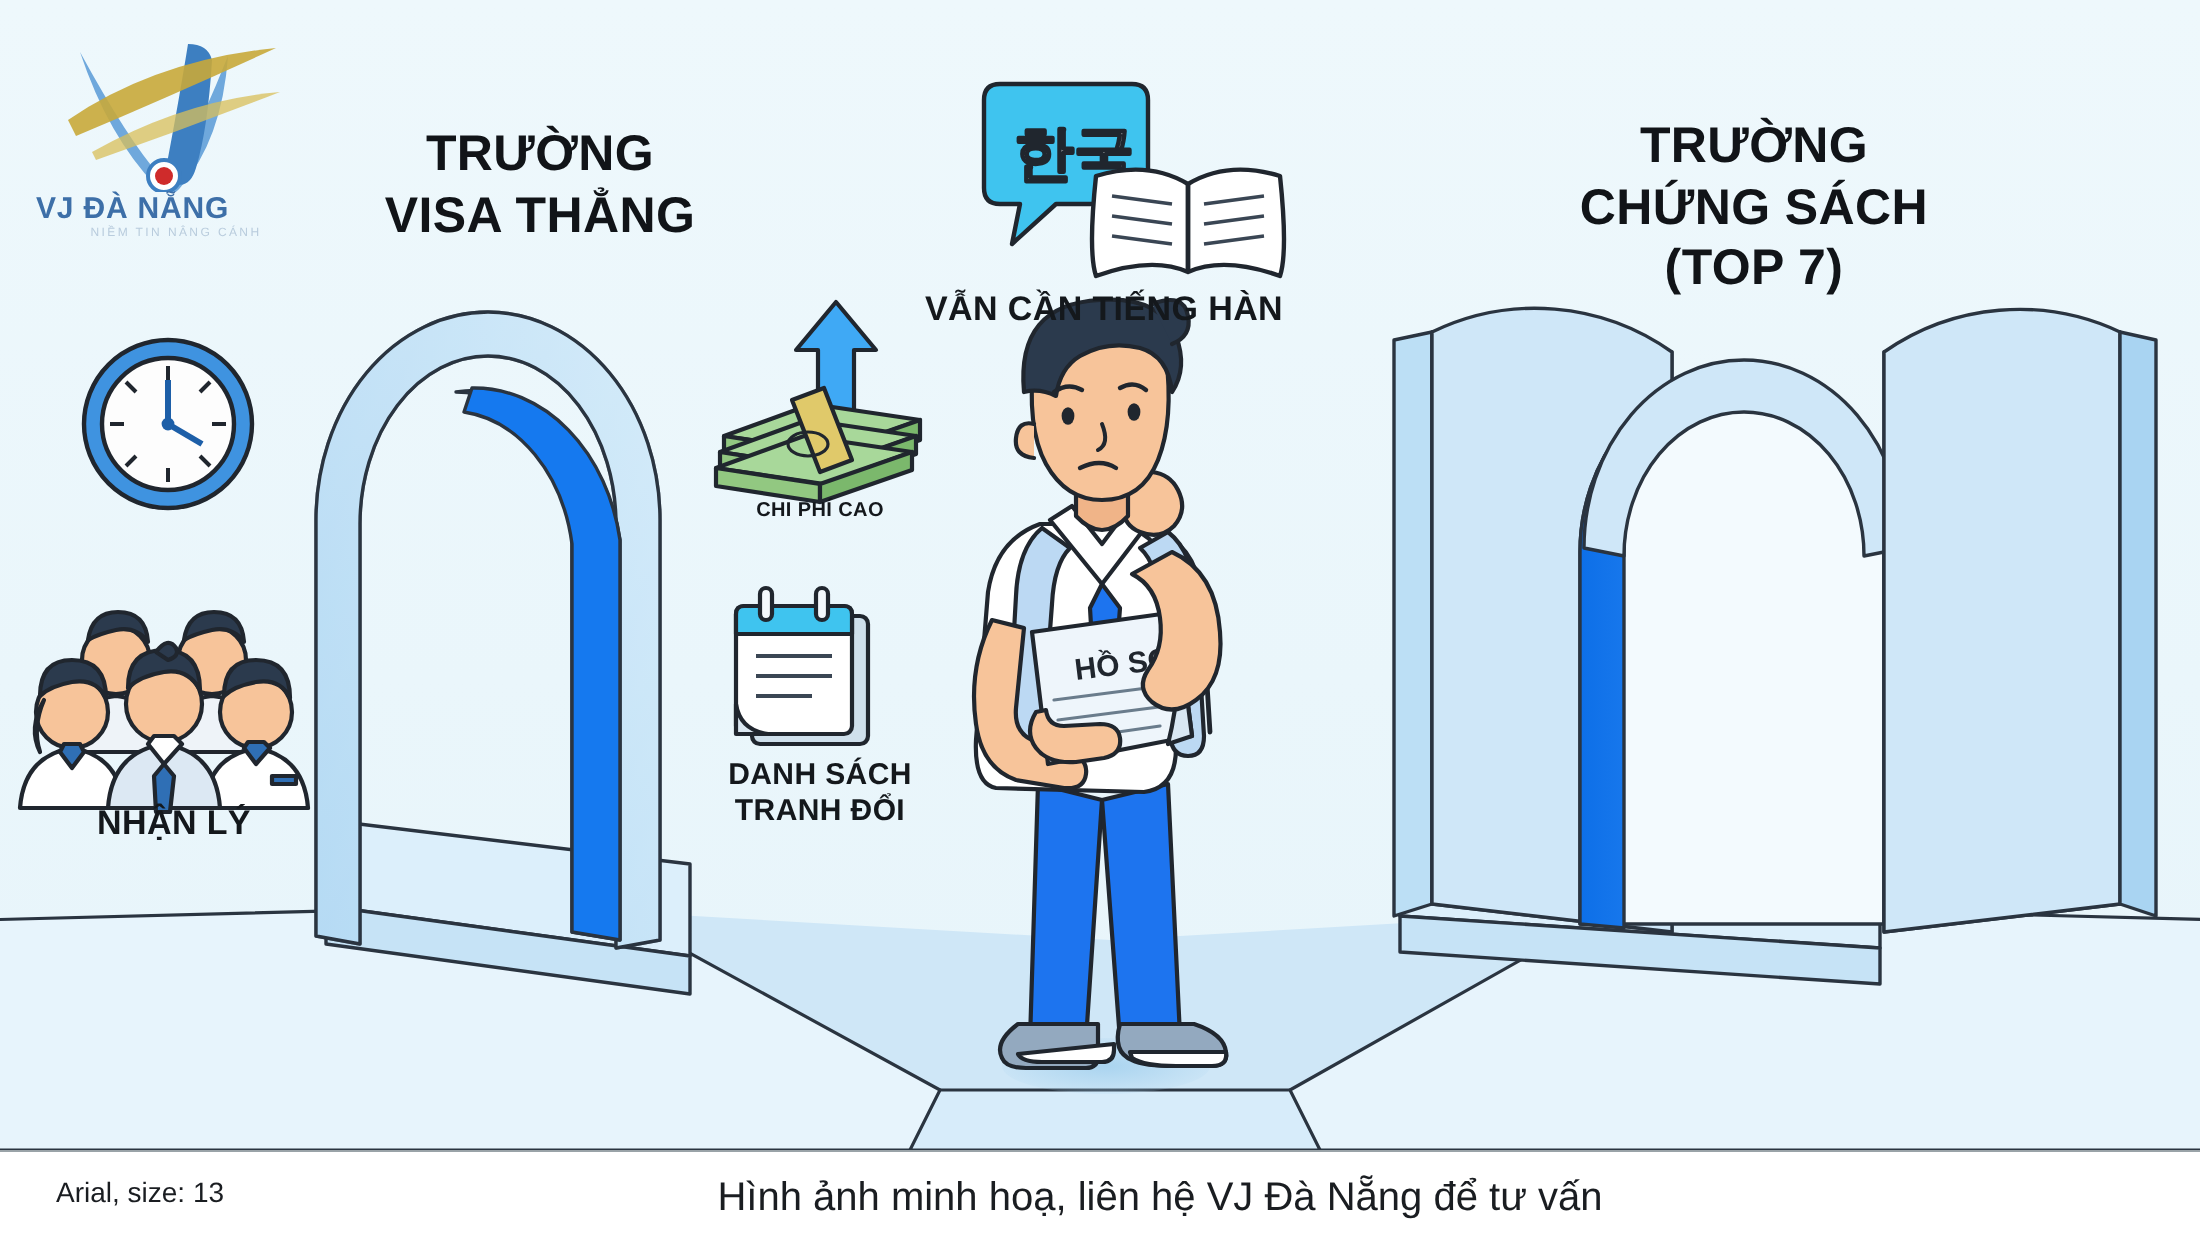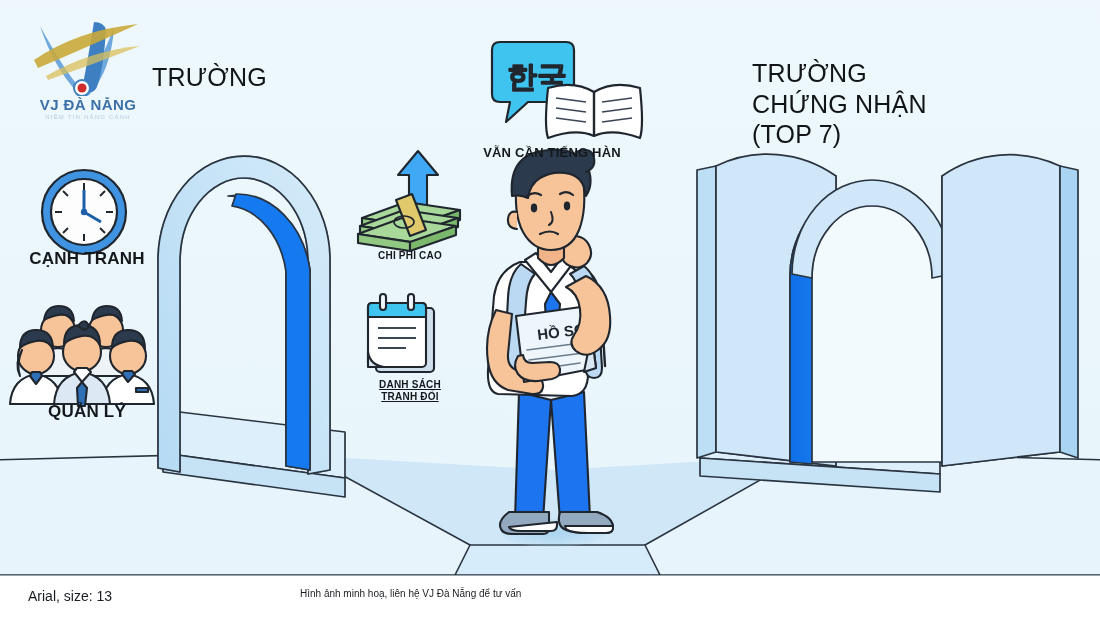--- a/index.html
+++ b/index.html
@@ -41,41 +41,40 @@
   }
   .logo-mark {
     position: absolute;
     left: 14px; top: 0;
     width: 112px; height: 78px;
   }
   .logo-text {
     position: absolute;
     left: 0; top: 78px;
     width: 140px;
-    text-align: center;
     font-size: 15px;
     font-weight: bold;
     letter-spacing: 0.4px;
     color: #3d6fa8;
   }
   .logo-sub {
     position: absolute;
     left: 0; top: 96px;
     width: 140px;
     text-align: center;
     font-size: 6px;
     letter-spacing: 1.2px;
     color: #b9ccdd;
   }
 
   
   .heading {
     position: absolute;
-    text-align: left;
-    font-weight: normal;
+    text-align: center;
+    font-weight: bold;
     color: #111418;
     line-height: 1.22;
     letter-spacing: 0.2px;
   }
   #heading-left {
     left: 152px;
     top: 62px;
     width: 236px;
     font-size: 25px;
   }
@@ -88,25 +87,25 @@
 
   
   .icon-label {
     position: absolute;
     text-align: center;
     font-weight: bold;
     color: #14181c;
     line-height: 1.2;
     letter-spacing: 0.2px;
   }
-  #label-korean  { left: 452px; top: 145px; width: 200px; font-size: 13px; }
+  #label-korean  { left: 452px; top: 145px; width: 200px; font-size: 17px; }
   #label-clock   { left: 4px;   top: 249px; width: 166px; font-size: 17px; }
   #label-people  { left: 4px;   top: 402px; width: 166px; font-size: 17px; }
   #label-money   { left: 344px; top: 250px; width: 132px; font-size: 10px; }
-  #label-list    { left: 340px; top: 379px; width: 140px; font-size: 10px; text-decoration: underline; }
+  #label-list    { left: 340px; top: 379px; width: 140px; font-size: 15px; }
 
   
   #footer {
     position: absolute;
     left: 0;
     top: 575px;
     width: 1100px;
     height: 43px;
     background: #ffffff;
     border-top: 1px solid #9aa3a8;
@@ -117,22 +116,22 @@
     top: 12px;
     font-size: 14px;
     color: #1a1d21;
     text-align: center;
   }
   #footer-center {
     position: absolute;
     left: 300px;
     top: 12px;
     width: 560px;
-    text-align: left;
-    font-size: 10px;
+    text-align: center;
+    font-size: 20px;
     color: #1a1d21;
   }
 </style>
 </head>
 <body>
 
 <div id="stage">
 
   <div id="scene">
 
@@ -305,25 +304,26 @@
         <path d="M14,58 q46,-26 94,-30 q-46,18 -92,34 Z" fill="#d8bf5a" opacity="0.75"></path>
         <circle cx="50" cy="70" r="8" fill="#ffffff" stroke="#3d7fc1" stroke-width="2"></circle>
         <circle cx="50" cy="70" r="4.5" fill="#cf2b2b"></circle>
       </svg>
       <div class="logo-text">VJ ĐÀ NẴNG</div>
       <div class="logo-sub">NIỀM TIN NÂNG CÁNH</div>
     </div>
 
     <div class="heading" id="heading-left">
       <div>TRƯỜNG</div>
+      <div>VISA THẲNG</div>
     </div>
 
     <div class="heading" id="heading-right">
       <div>TRƯỜNG</div>
-      <div>CHỨNG NHẬN</div>
+      <div>CHỨNG SÁCH</div>
       <div>(TOP 7)</div>
     </div>
 
     <svg class="svg-layer" viewBox="0 0 1100 575">
 
       <g stroke="#20262e" stroke-width="2.2" stroke-linejoin="round">
         <path d="M500,42 q-8,0 -8,8 l0,44 q0,8 8,8 l10,0 l-4,20 l22,-20 l38,0 q8,0 8,-8 l0,-44 q0,-8 -8,-8 Z" fill="#3fc4ef"></path>
         <text x="507" y="87" font-family="Liberation Sans, sans-serif" font-size="30" font-weight="bold" fill="#ffffff" stroke="#20262e" stroke-width="1.2">한국</text>
 
         <path d="M548,88 q-4,38 0,50 q28,-10 46,-2 q18,-8 46,2 q4,-12 0,-50 q-26,-8 -46,4 q-20,-12 -46,-4 Z" fill="#ffffff"></path>
@@ -416,25 +416,24 @@
         </g>
         <path d="M368,352 l0,15 l16,0 q-14,-2 -16,-15 Z" fill="#dbe8f2"></path>
       </g>
     </svg>
 
     <div class="icon-label" id="label-korean">
       <div>VẪN CẦN TIẾNG HÀN</div>
     </div>
 
     <div class="icon-label" id="label-clock">
-      <div>CẠNH TRANH</div>
     </div>
 
     <div class="icon-label" id="label-people">
-      <div>QUẢN LÝ</div>
+      <div>NHẬN LÝ</div>
     </div>
 
     <div class="icon-label" id="label-money">
       <div>CHI PHÍ CAO</div>
     </div>
 
     <div class="icon-label" id="label-list">
       <div>DANH SÁCH</div>
       <div>TRANH ĐỔI</div>
     </div>

